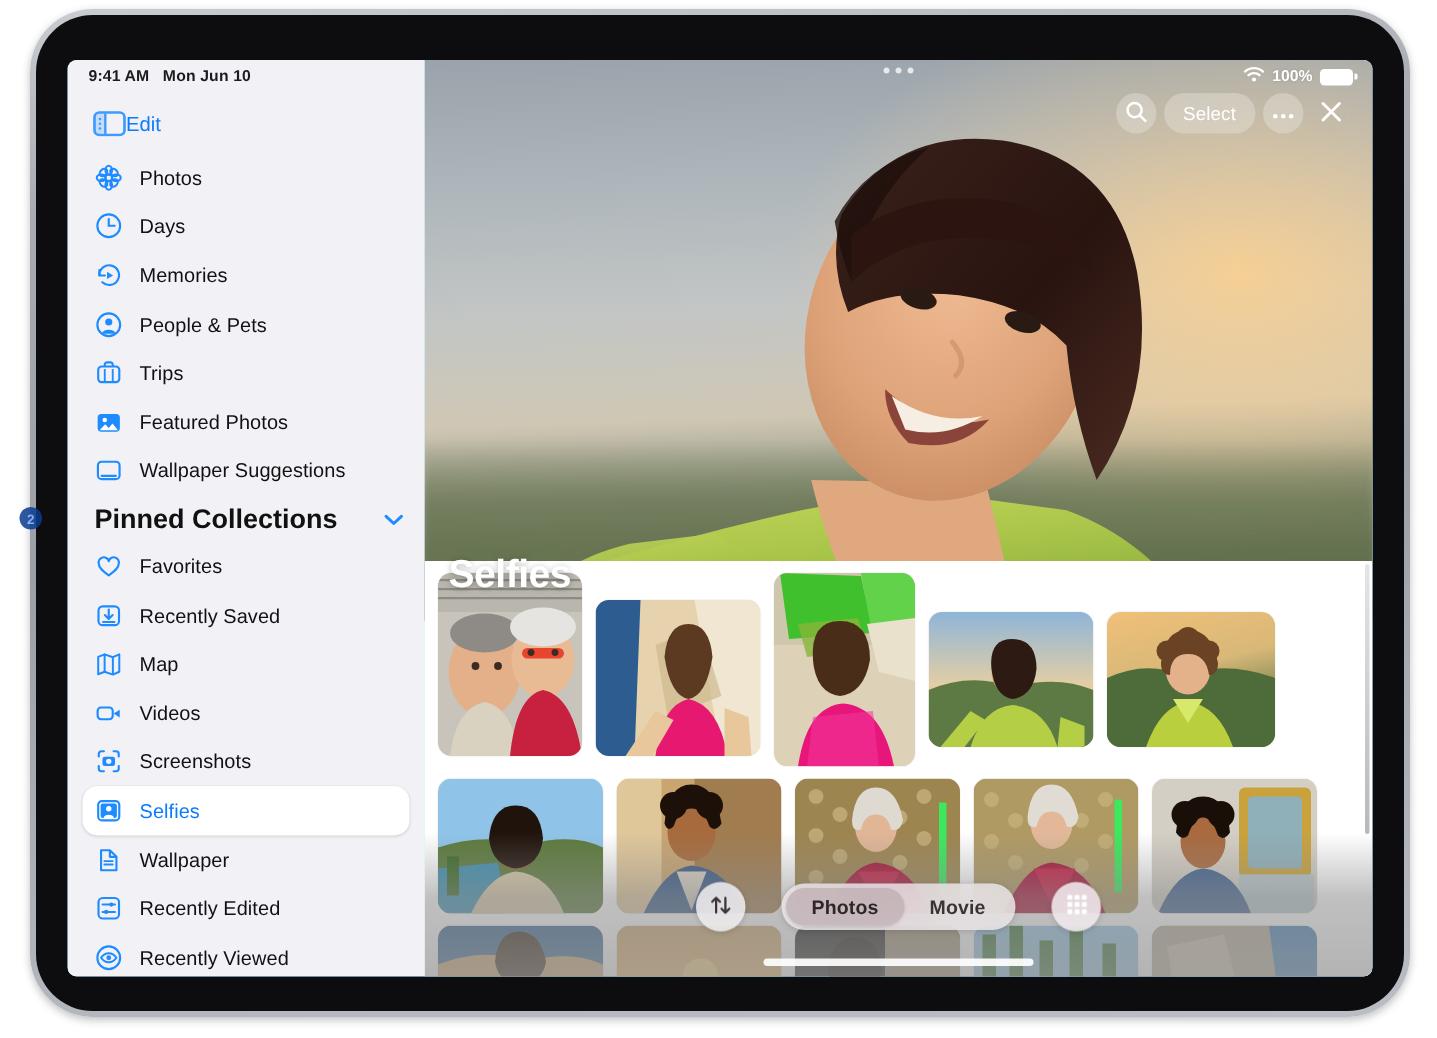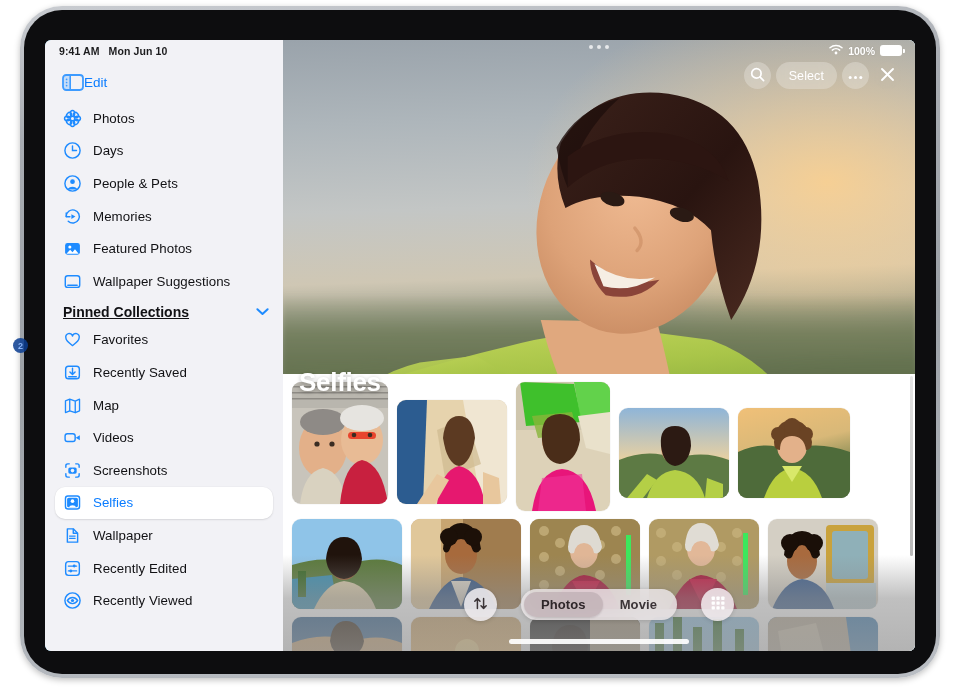--- a/index.html
+++ b/index.html
@@ -98,21 +98,21 @@
   }
   .nav-item .ico { width: 19px; height: 19px; flex: 0 0 19px; display:block; }
   .nav-item .lbl { font-size: 13.3px; color: #111114; letter-spacing: .05px; }
   .nav-item.selected .lbl { color: #0a7cff; }
 
   .section-header {
     display: flex; align-items: center; justify-content: space-between;
     padding: 6px 14px 4px 18px;
     cursor: pointer;
   }
-  .section-header .ttl { font-size: 14px; font-weight: bold; color: #111114; text-decoration: underline; }
+  .section-header .ttl { font-size: 18px; font-weight: bold; color: #111114; }
   .chev { width: 13px; height: 9px; display: block; }
 
   
   #detail {
     flex: 1 1 auto; position: relative; overflow: hidden;
     background: #fff;
   }
   #hero {
     position: relative;
     height: 374px;
@@ -331,39 +331,50 @@
             <circle cx="10" cy="10" r="8" fill="none" stroke="#1e8bff" stroke-width="1.5"></circle>
             <path d="M10 5.3V10h4.2" fill="none" stroke="#1e8bff" stroke-width="1.5" stroke-linecap="round"></path>
           </svg>
         </span>
         <span class="lbl">Days</span>
       </div>
 
       <div class="nav-item">
         <span class="ico">
           <svg class="ph" viewBox="0 0 20 20">
+            <path d="M3.4 10a6.9 6.9 0 1 1 2.1 4.9" fill="none" stroke="#1e8bff" stroke-width="1.5" stroke-linecap="round"></path>
+            <path d="M3.4 6.3v3.9h3.9" fill="none" stroke="#1e8bff" stroke-width="1.5" stroke-linecap="round" stroke-linejoin="round"></path>
+            <path d="M8.8 7.6l4.3 2.5-4.3 2.5z" fill="#1e8bff"></path>
+          </svg>
+        </span>
+        <span class="lbl">Memories</span>
+      </div>
+
+      <div class="nav-item">
+        <span class="ico">
+          <svg class="ph" viewBox="0 0 20 20">
             <circle cx="10" cy="10" r="8" fill="none" stroke="#1e8bff" stroke-width="1.5"></circle>
             <circle cx="10" cy="8.1" r="2.5" fill="#1e8bff"></circle>
             <path d="M4.9 16.3a5.4 4.1 0 0 1 10.2 0" fill="#1e8bff"></path>
           </svg>
         </span>
         <span class="lbl">People &amp; Pets</span>
       </div>
 
       <div class="nav-item">
         <span class="ico">
           <svg class="ph" viewBox="0 0 20 20">
-            <path d="M3.4 10a6.9 6.9 0 1 1 2.1 4.9" fill="none" stroke="#1e8bff" stroke-width="1.5" stroke-linecap="round"></path>
-            <path d="M3.4 6.3v3.9h3.9" fill="none" stroke="#1e8bff" stroke-width="1.5" stroke-linecap="round" stroke-linejoin="round"></path>
-            <path d="M8.8 7.6l4.3 2.5-4.3 2.5z" fill="#1e8bff"></path>
-          </svg>
-        </span>
-        <span class="lbl">Memories</span>
-      </div>
-
+            <rect x="2.6" y="5.6" width="14.8" height="11" rx="2.4" fill="none" stroke="#1e8bff" stroke-width="1.5"></rect>
+            <path d="M7.2 5.4V4.3a1.6 1.6 0 0 1 1.6-1.6h2.4a1.6 1.6 0 0 1 1.6 1.6v1.1" fill="none" stroke="#1e8bff" stroke-width="1.5"></path>
+            <line x1="7.2" y1="7.3" x2="7.2" y2="16.3" stroke="#1e8bff" stroke-width="1.3"></line>
+            <line x1="12.8" y1="7.3" x2="12.8" y2="16.3" stroke="#1e8bff" stroke-width="1.3"></line>
+          </svg>
+        </span>
+        <span class="lbl">Trips</span>
+      </div>
 
       <div class="nav-item">
         <span class="ico">
           <svg class="ph" viewBox="0 0 20 20">
             <rect x="2.2" y="4.2" width="15.6" height="12.4" rx="2.6" fill="#1e8bff"></rect>
             <circle cx="7.2" cy="8.4" r="1.6" fill="#fff"></circle>
             <path d="M3.6 15.6l3.9-4.2 2.5 2.6 2.6-3.2 3.9 4.8z" fill="#fff"></path>
           </svg>
         </span>
         <span class="lbl">Featured Photos</span>

